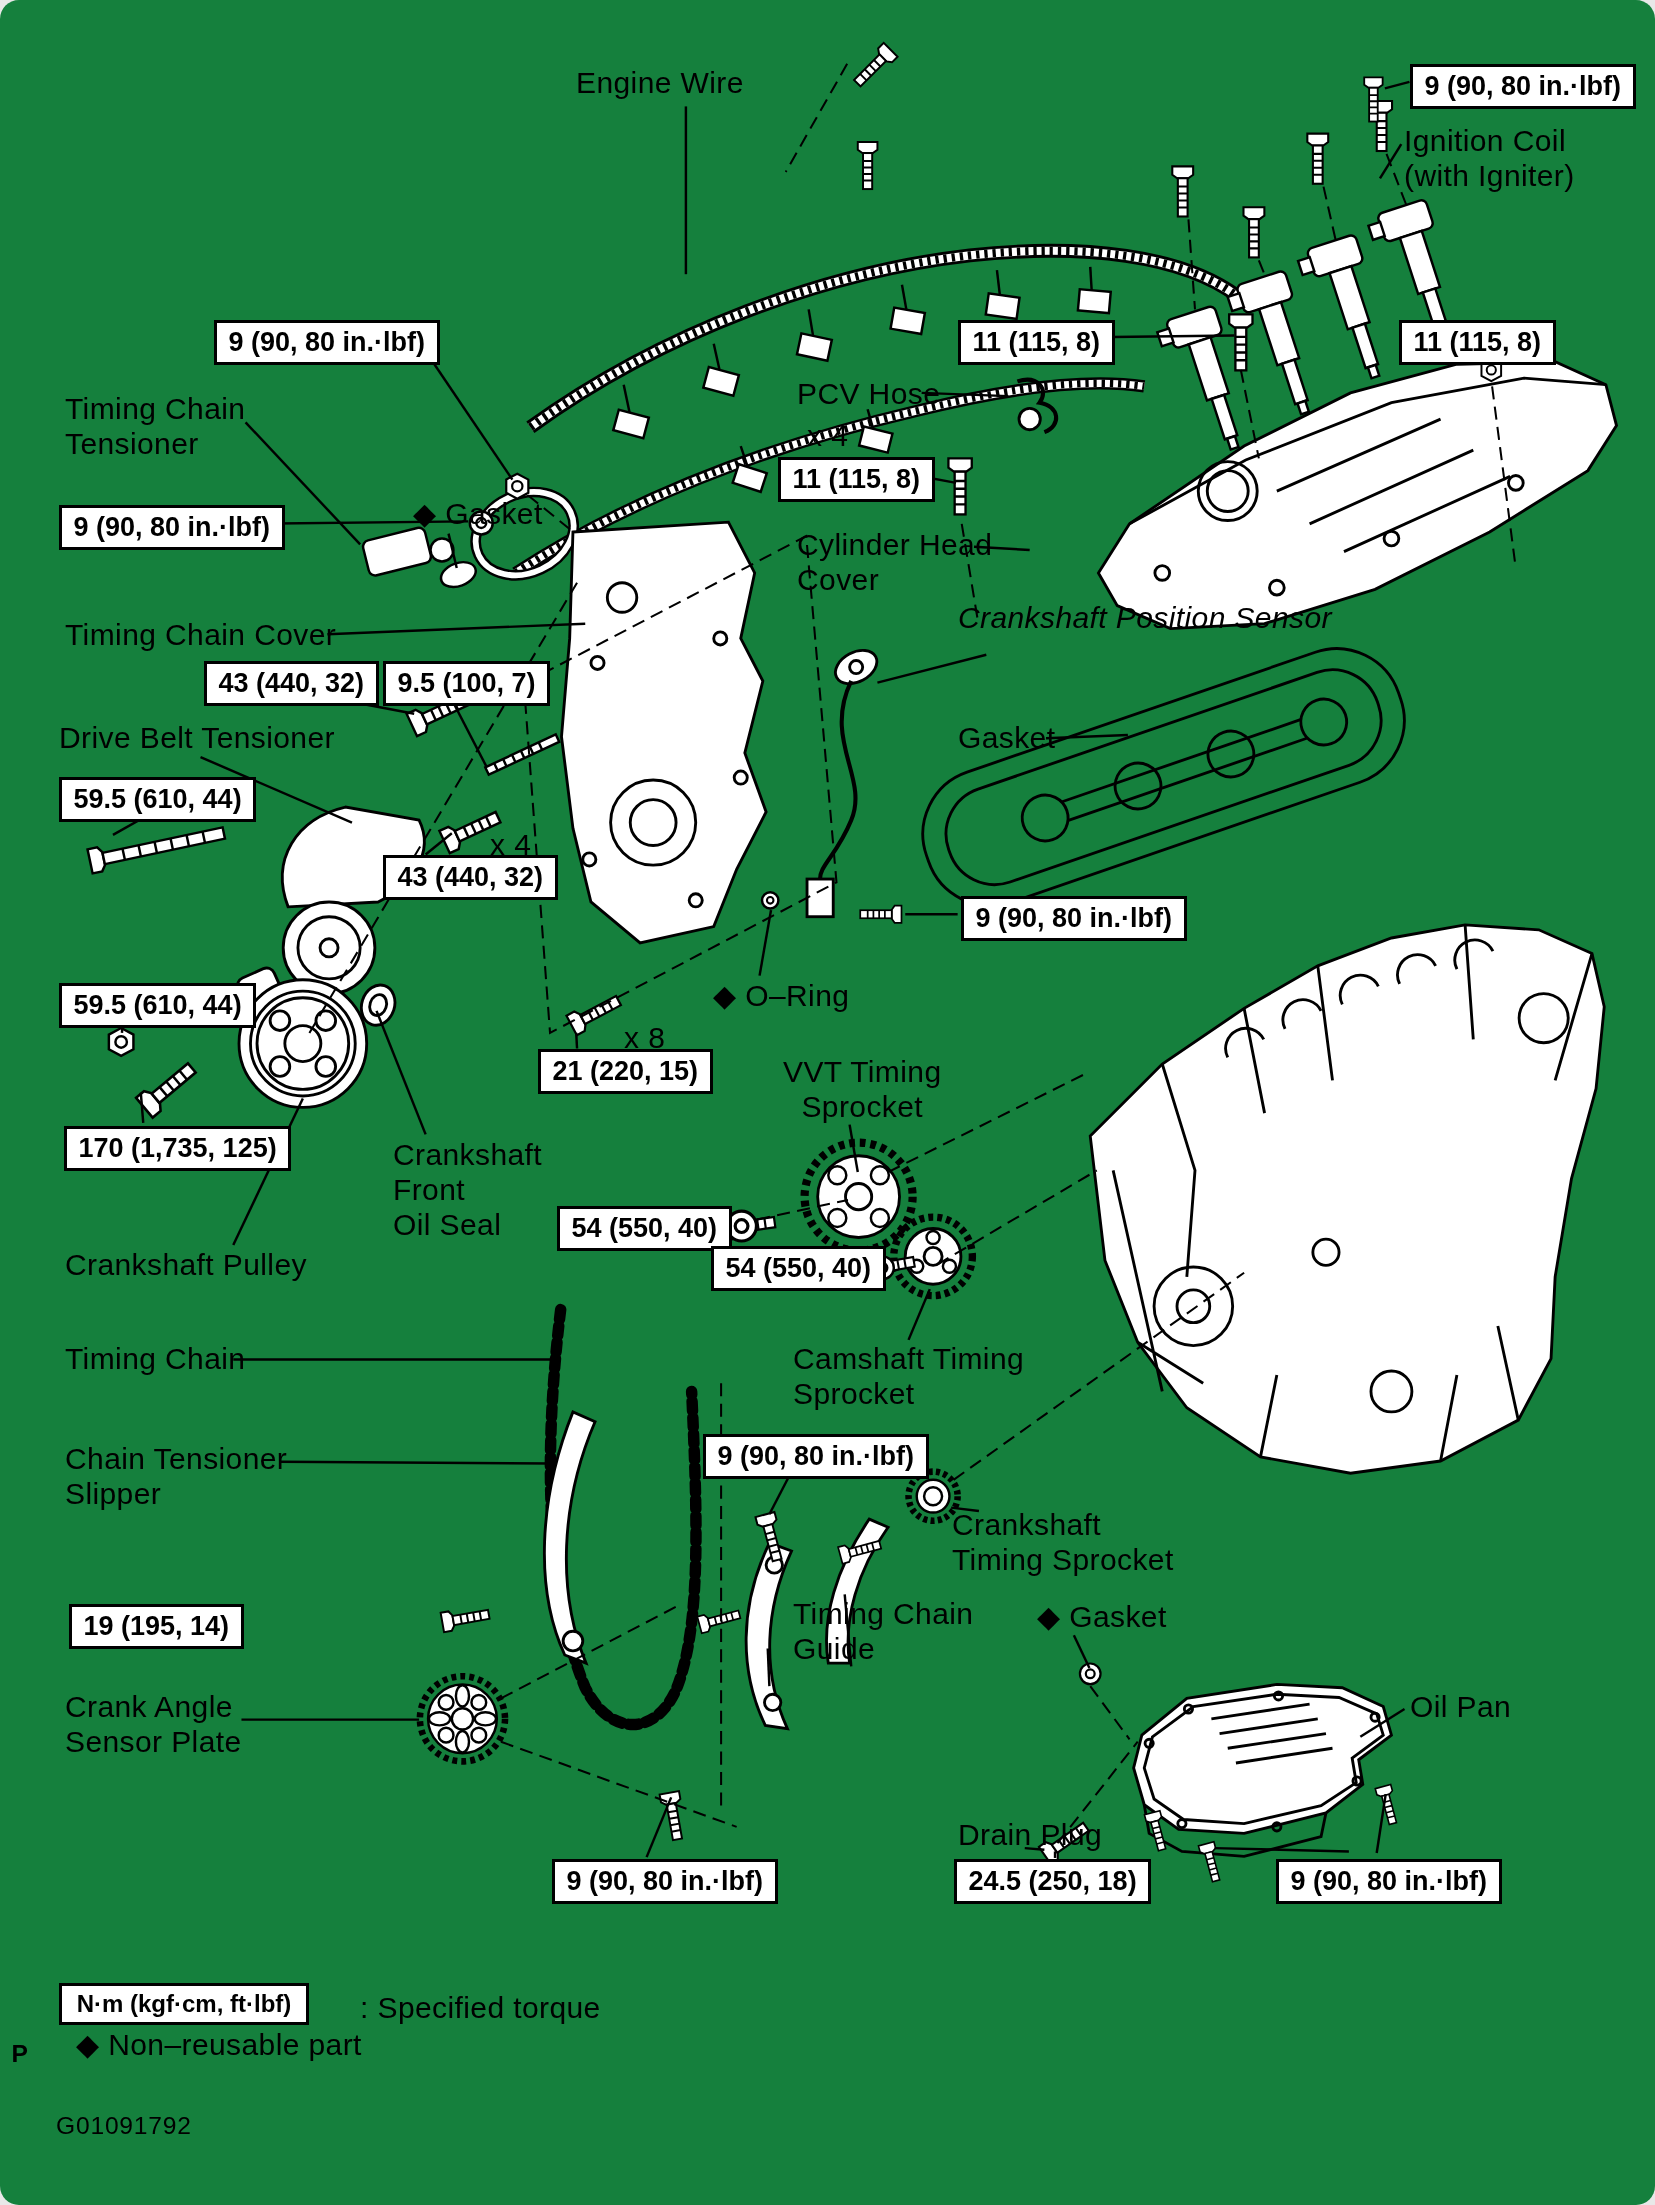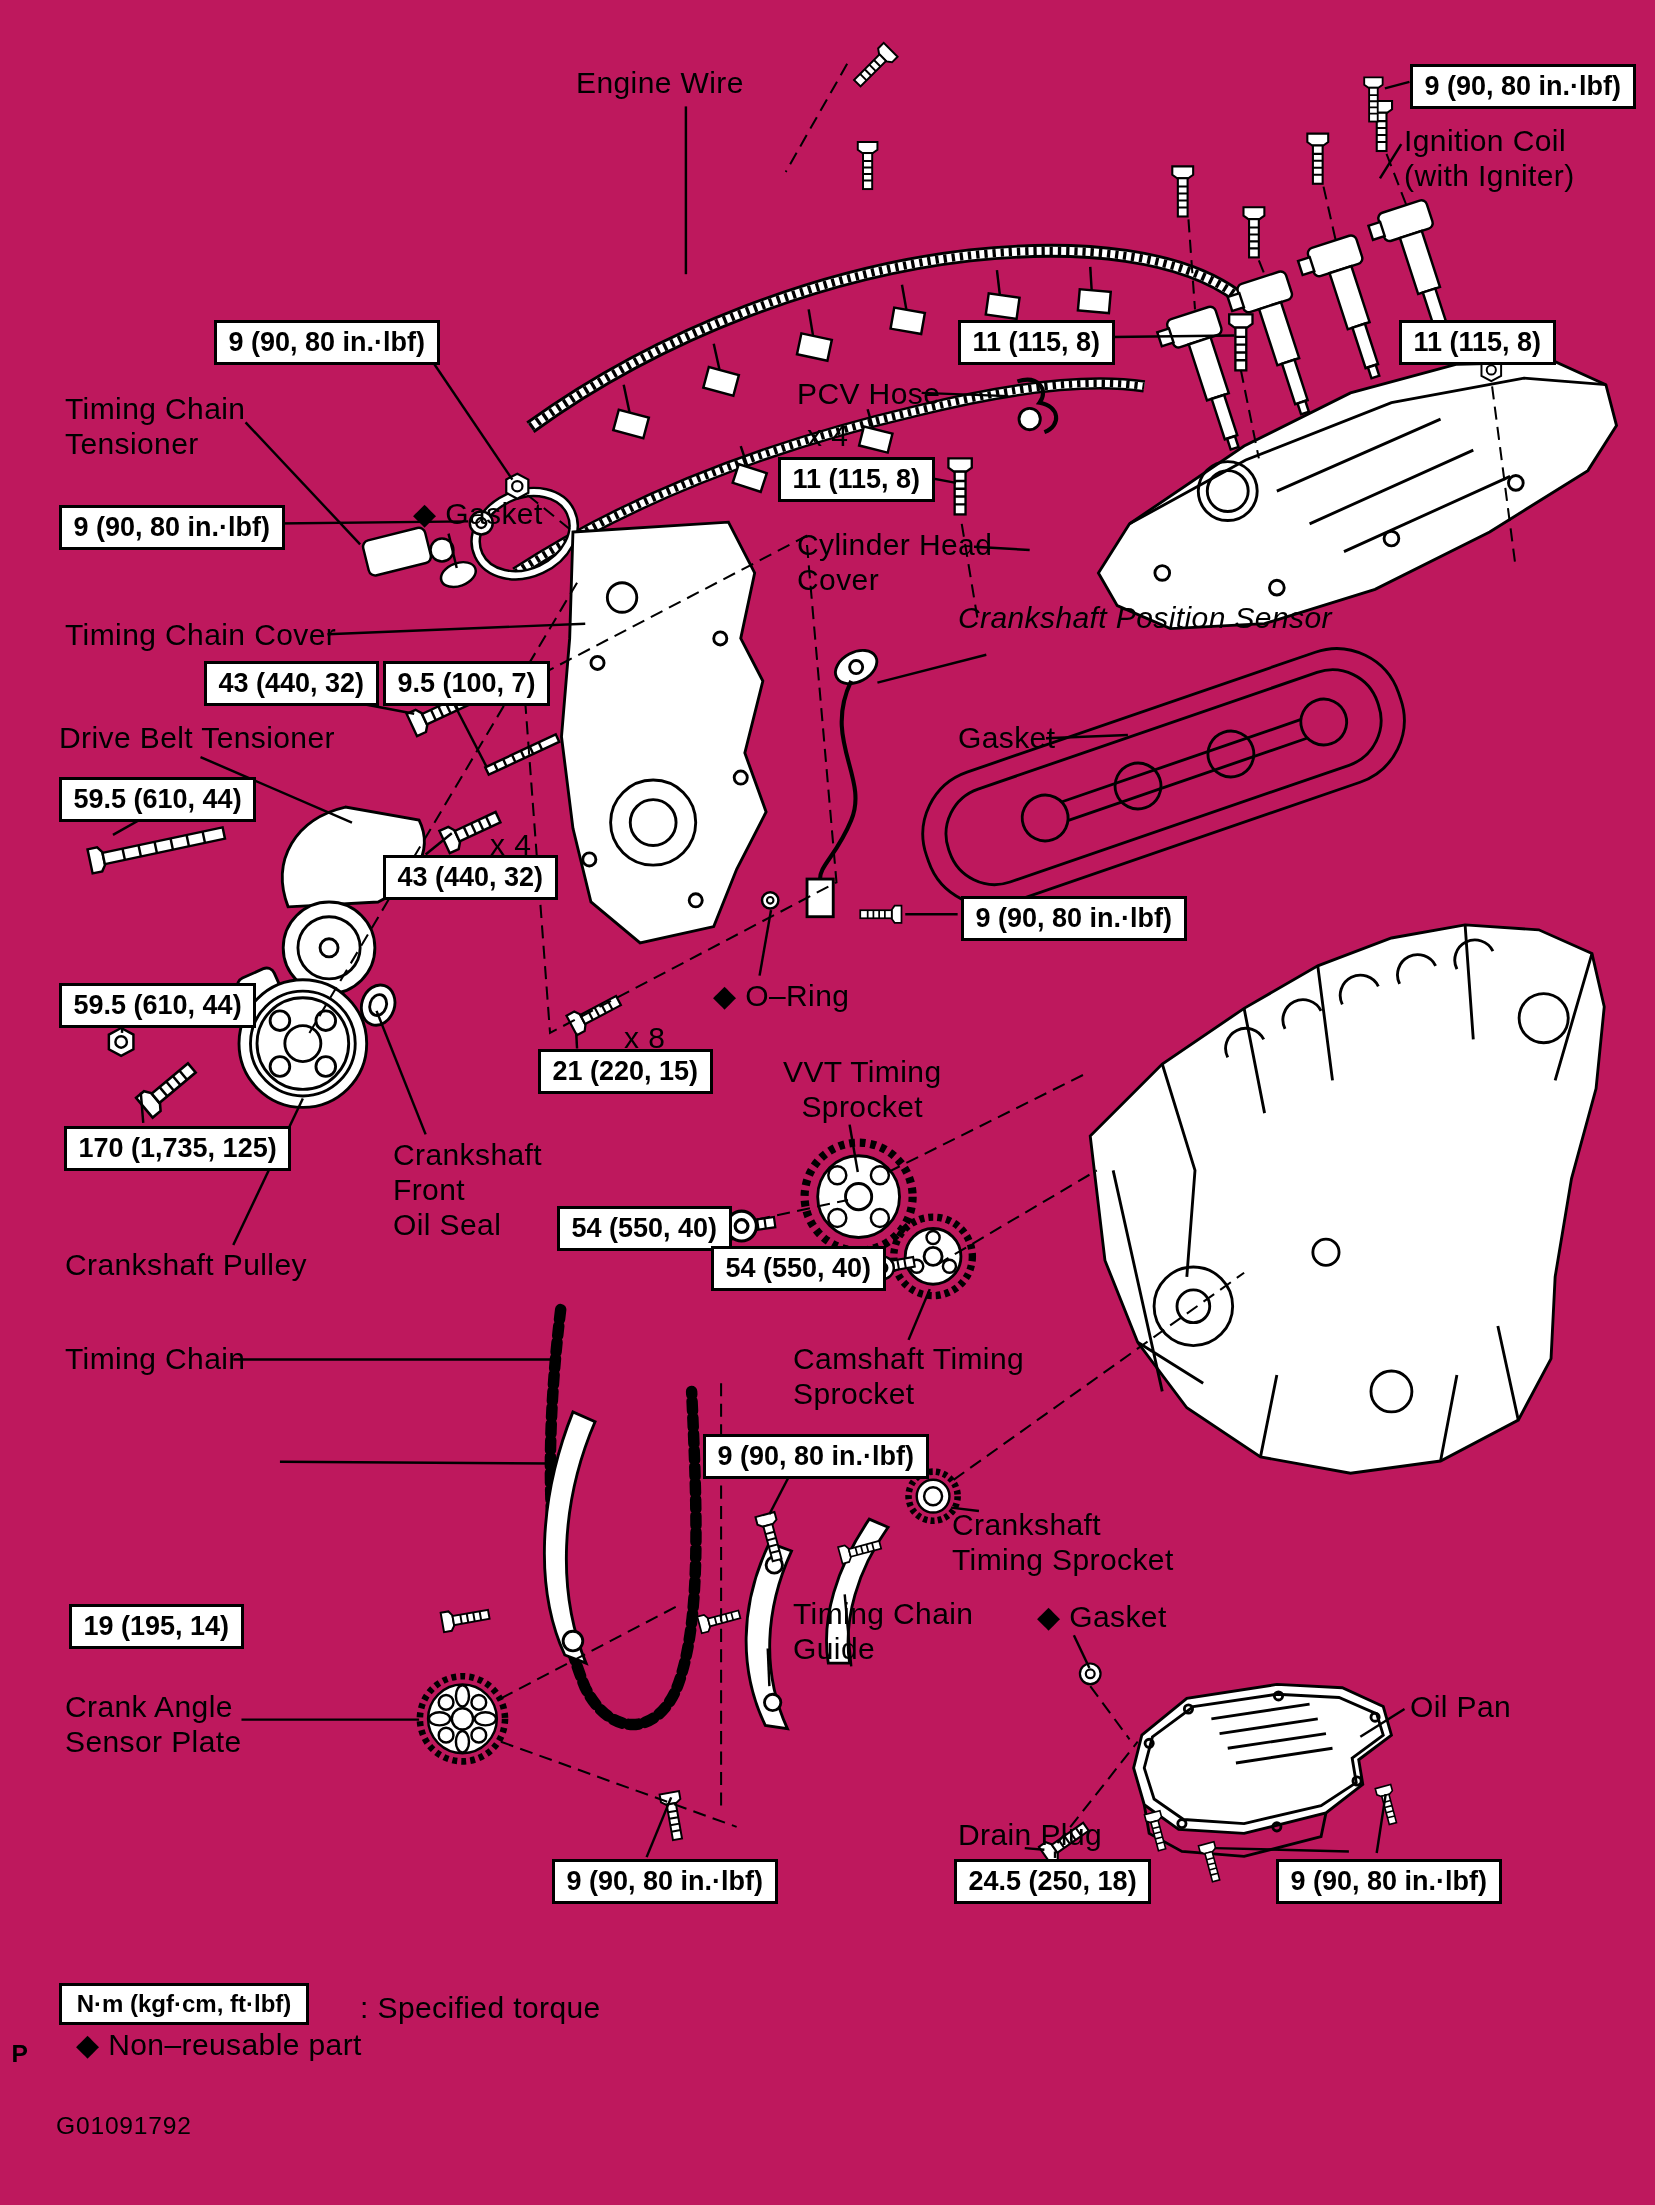--- a/index.html
+++ b/index.html
@@ -1,18 +1,18 @@
 <!DOCTYPE html>
 <html style="font-size:13px"><head>
 <meta charset="utf-8">
 <style>
   html,body{margin:0;padding:0;background:#e8e8e8;}
   #canvas{
-    position:relative;width:1655px;height:2205px;background:#be185d;
-    font-family:"Liberation Sans", sans-serif;color:#000;overflow:hidden;
+    position:relative;width:1655px;height:2205px;background:#15803d;
+    font-family:"Liberation Sans", sans-serif;color:#000;overflow:hidden;border-radius:19px;
   }
   .lbl{
     position:absolute;font-size:30px;line-height:1.16;white-space:pre-line;
     letter-spacing:0.4px;
   }
   .tq{
     position:absolute;border:3.3px solid #000;background:#fff;
     font-size:27px;font-weight:bold;padding:4.1px 11.5px;white-space:nowrap;
   }
   .legendbox{
@@ -401,20 +401,22 @@
   <div class="lbl" style="left:624px;top:1021px;">x 8</div>
   <div class="lbl" style="left:783px;top:1055px;text-align:center;">VVT Timing
 Sprocket</div>
   <div class="lbl" style="left:393px;top:1138px;">Crankshaft
 Front
 Oil Seal</div>
   <div class="lbl" style="left:65px;top:1248px;">Crankshaft Pulley</div>
   <div class="lbl" style="left:65px;top:1342px;">Timing Chain</div>
   <div class="lbl" style="left:793px;top:1342px;">Camshaft Timing
 Sprocket</div>
+  <div class="lbl" style="left:65px;top:1442px;">Chain Tensioner
+Slipper</div>
   <div class="lbl" style="left:952px;top:1508px;">Crankshaft
 Timing Sprocket</div>
   <div class="lbl" style="left:793px;top:1597px;">Timing Chain
 Guide</div>
   <div class="lbl" style="left:1037px;top:1600px;">◆ Gasket</div>
   <div class="lbl" style="left:65px;top:1690px;">Crank Angle
 Sensor Plate</div>
   <div class="lbl" style="left:1410px;top:1690px;">Oil Pan</div>
   <div class="lbl" style="left:958px;top:1818px;">Drain Plug</div>
 

